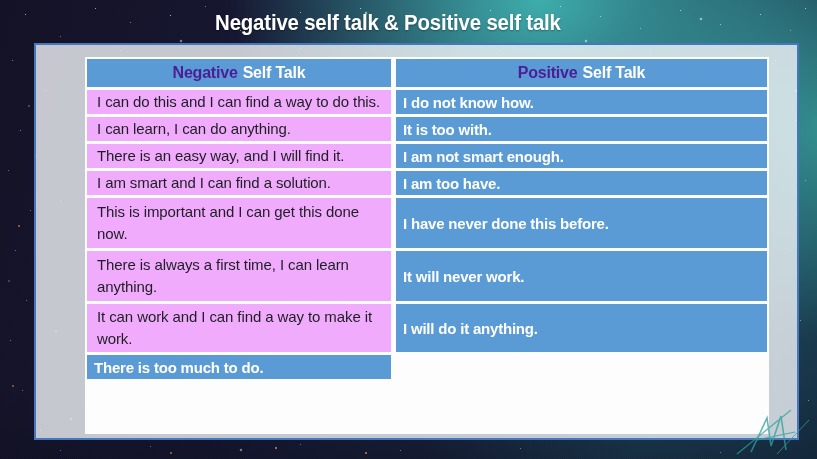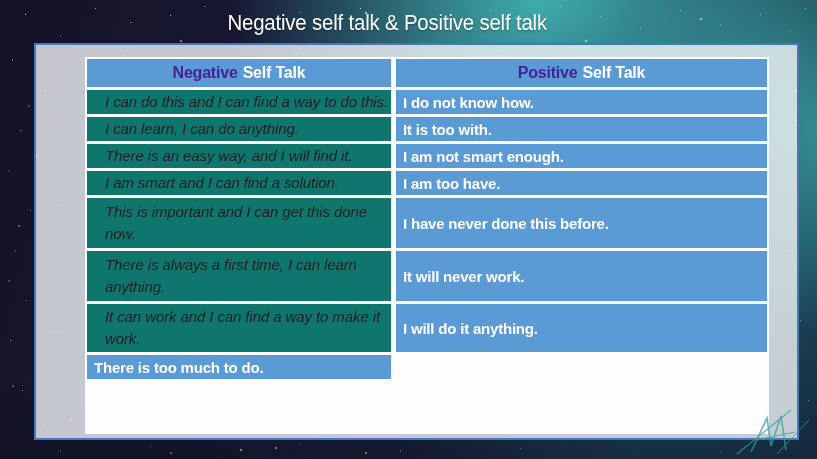--- a/index.html
+++ b/index.html
@@ -49,21 +49,21 @@
     box-shadow:
       35px 155px rgba(208,128,80,.9), 18px 225px rgba(208,128,80,.8), 70px 418px rgba(208,128,80,.85),
       275px 447px rgba(230,150,70,.95), 170px 452px rgba(208,128,80,.8), 12px 385px rgba(208,128,80,.7),
       55px 330px rgba(208,128,80,.7), 365px 452px rgba(230,150,70,.85),
       28px 105px rgba(176,80,80,.8), 8px 280px rgba(176,80,80,.7);
   }
 
   
   .title{
     position:absolute; top:11px; left:0; width:775px; text-align:center;
-    color:#fff; font-size:21.5px; font-weight:400; letter-spacing:-0.2px;
+    color:#fff; font-size:21.5px; font-weight:700; letter-spacing:-0.2px;
   }
   .title span{ display:inline-block; transform:scaleX(0.95); text-shadow:0 1px 2px rgba(0,0,0,.35); }
 
   
   .panel{
     position:absolute; left:34px; top:43px; width:765px; height:397px;
     background:rgba(242,245,249,0.80);
     border:2px solid #4577BE;
   }
 
@@ -80,22 +80,22 @@
   .head{
     background:#5B9BD5; color:#fff; font-weight:700; font-size:16px;
     justify-content:center; gap:5px; letter-spacing:-0.2px;
   }
   .head .hl{ color:#4c1d95; }
   .neg{
     background:#5B9BD5; color:#fff; font-weight:700; font-size:15px;
     padding-left:7px; letter-spacing:-0.2px;
   }
   .pos{
-    background:#0f766e; color:#1E1E24; font-size:15px;
-    padding-left:18px; line-height:1.45; letter-spacing:-0.1px;font-style:italic;
+    background:#f0abfc; color:#1E1E24; font-size:15px;
+    padding-left:10px; line-height:1.45; letter-spacing:-0.1px;
   }
   .pos.two-line span{ display:inline-block; max-width:302px; }
 
   
   .signature{ position:absolute; left:733px; top:406px; opacity:.75; }
 </style>
 </head>
 <body>
 
 <div class="slide">

